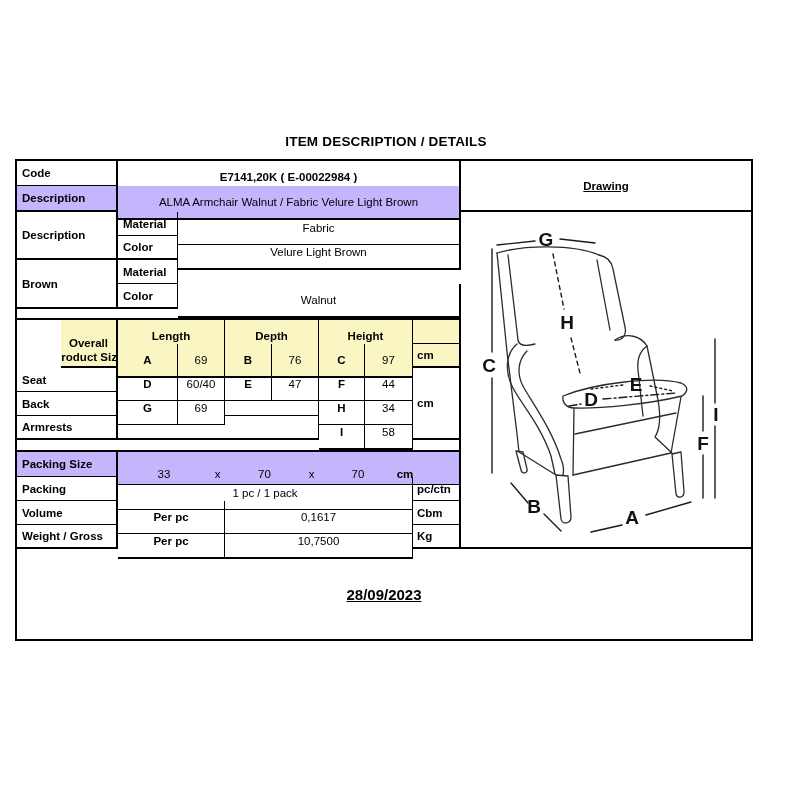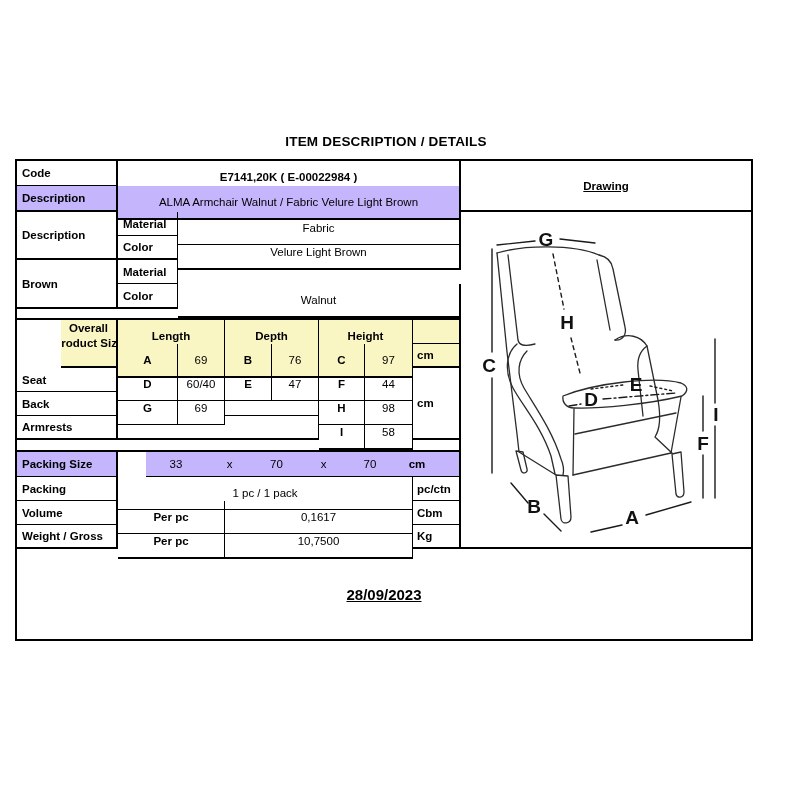--- a/index.html
+++ b/index.html
@@ -25,25 +25,25 @@
   }
   .lbl  { font-weight:bold; padding-left:5px; }
   .ctr  { justify-content:center; text-align:center; padding:16px; }
   .bold { font-weight:bold; }
   .rt2  { border-right-width:2px; }
   .bb2  { border-bottom-width:2px; }
   .noR  { border-right:none;text-decoration:underline; }
   .noB  { border-bottom:none; }
   .gray   { background:#c4b5fd; }
   .yellow { background:#faf6c4; }
-  .stack  { flex-direction:column; justify-content:flex-end; line-height:1.25; text-align:center;margin-left:44px; }
+  .stack  { flex-direction:column; justify-content:space-between; line-height:1.25; text-align:center;margin-left:44px; }
   .unitcell { font-weight:bold; padding-left:4px; }
   .psgrid {
     display:grid; grid-template-columns:60px 47px 47px 47px 46px 48px 1fr;
-    padding:0; align-items:center;margin-left:28px;
+    padding:16px; align-items:center;
   }
   .psgrid span { text-align:center; }
   .drawcell { padding:0; position:relative; }
   .drawcell svg { display:block; width:100%; height:100%; }
   .dimtxt { font-weight:bold; font-size:19px; fill:#111; }
 </style>
 </head>
 <body>
 
 <div class="page-title">ITEM DESCRIPTION / DETAILS</div>
@@ -94,21 +94,21 @@
   <div class="c ctr" style="grid-area:10/5/11/6">47</div>
   <div class="c ctr bold" style="grid-area:10/6/11/7">F</div>
   <div class="c ctr" style="grid-area:10/7/11/8">44</div>
   <div class="c unitcell rt2 bb2" style="grid-area:10/8/13/9">cm</div>
 
   <div class="c lbl rt2" style="grid-area:11/1/12/2">Back</div>
   <div class="c ctr bold" style="grid-area:11/2/12/3">G</div>
   <div class="c ctr" style="grid-area:11/3/12/4">69</div>
   <div class="c" style="grid-area:11/4/12/6"></div>
   <div class="c ctr bold" style="grid-area:11/6/12/7">H</div>
-  <div class="c ctr" style="grid-area:11/7/12/8">98</div>
+  <div class="c ctr" style="grid-area:11/7/12/8">34</div>
 
   <div class="c lbl rt2 bb2" style="grid-area:12/1/13/2">Armrests</div>
   <div class="c bb2" style="grid-area:12/2/13/6"></div>
   <div class="c ctr bold bb2" style="grid-area:12/6/13/7">I</div>
   <div class="c ctr bb2" style="grid-area:12/7/13/8">58</div>
 
   <div class="c rt2 bb2" style="grid-area:13/1/14/9"></div>
 
   <div class="c lbl rt2 gray" style="grid-area:14/1/15/2">Packing Size</div>
   <div class="c gray psgrid rt2" style="grid-area:14/2/15/9">

